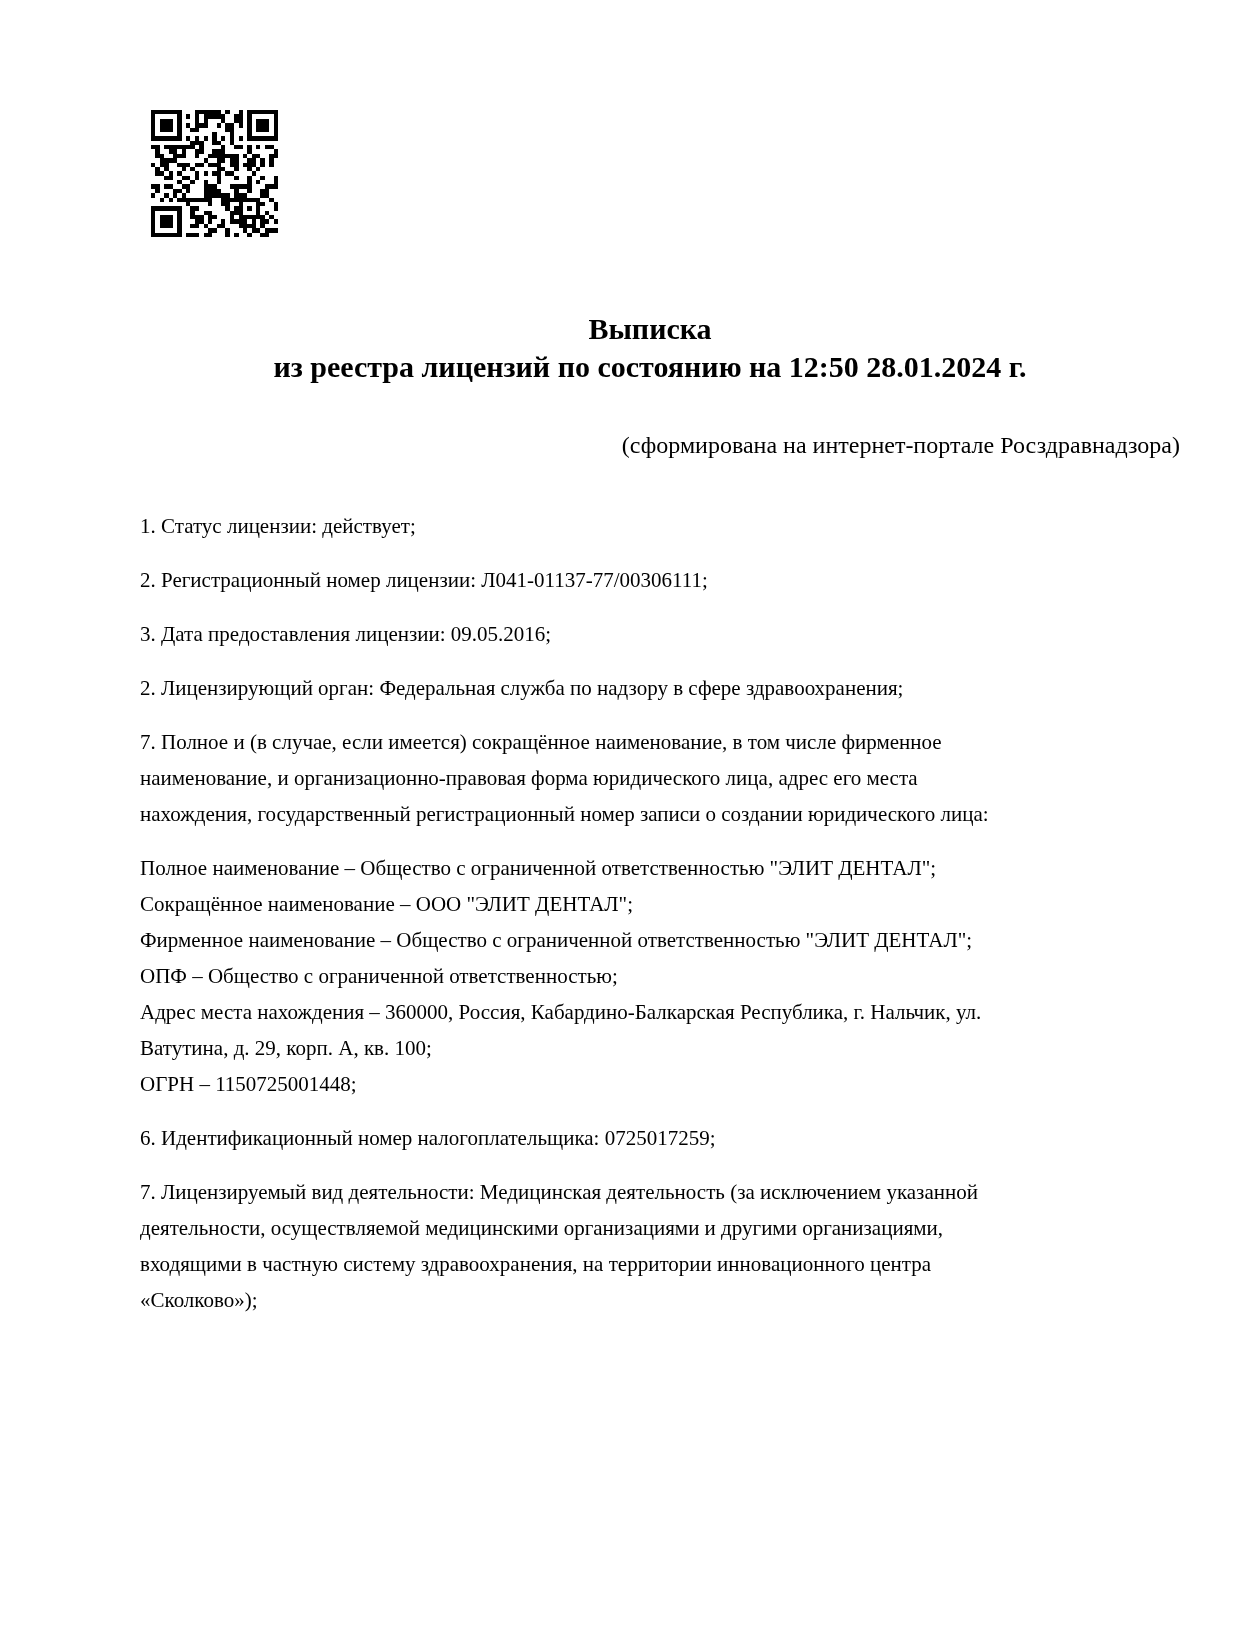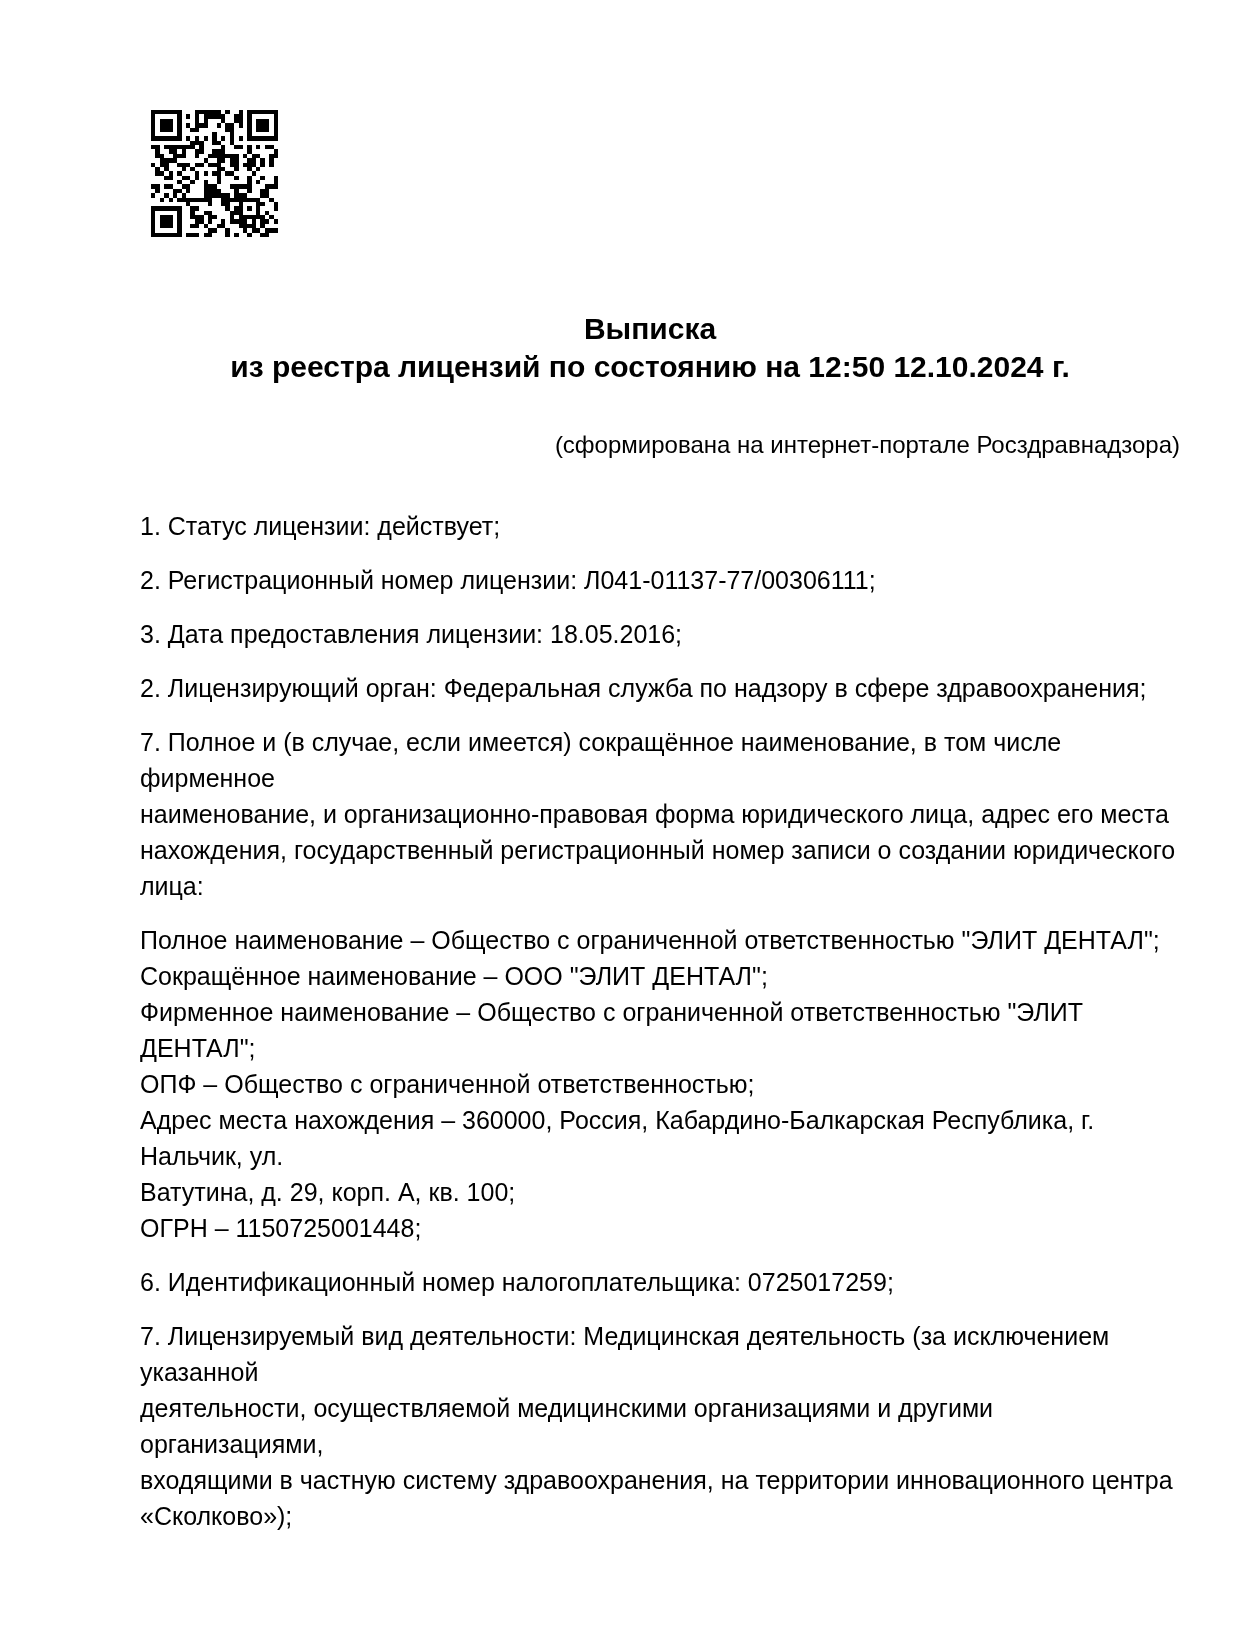--- a/index.html
+++ b/index.html
@@ -2,21 +2,21 @@
 <html lang="ru"><head>
 <meta charset="utf-8">
 <style>
   html,body{margin:0;padding:0;background:#ffffff;}
   .page{
     position:relative;
     width:1240px;
     height:1650px;
     background:#ffffff;
     color:#000000;
-    font-family:Liberation Sans, sans-serif;
+    font-family:Liberation Serif, serif;
     overflow:hidden;
   }
   .qr{
     position:absolute;
     left:151px;
     top:110px;
     width:127px;
     height:127px;
   }
   .qr svg{display:block;width:127px;height:127px;}
@@ -34,21 +34,21 @@
     line-height:38px;
   }
   .doc-subtitle{
     margin-top:40px;
     text-align:right;
     font-size:24px;
     line-height:38px;
   }
   .body-block{margin-top:44px;}
   .para{
-    font-size:25px;
+    font-size:21px;
     line-height:36px;
     margin:0 0 18px 0;
     white-space:pre-line;
     text-align:left;
   }
 </style>
 </head>
 <body>
 
 <div class="page">
@@ -460,29 +460,29 @@
         <rect x="22" y="28" width="1" height="1" fill="#000"></rect>
         <rect x="25" y="28" width="1" height="1" fill="#000"></rect>
         <rect x="26" y="28" width="1" height="1" fill="#000"></rect>
       </svg>
   </div>
 
   <div class="content">
 
     <div class="doc-title">
       <div>Выписка</div>
-      <div>из реестра лицензий по состоянию на 12:50 12.10.2024 г.</div>
+      <div>из реестра лицензий по состоянию на 12:50 28.01.2024 г.</div>
     </div>
 
     <div class="doc-subtitle">(сформирована на интернет-портале Росздравнадзора)</div>
 
     <div class="body-block">
       <p class="para">1. Статус лицензии: действует;</p>
       <p class="para">2. Регистрационный номер лицензии: Л041-01137-77/00306111;</p>
-      <p class="para">3. Дата предоставления лицензии: 18.05.2016;</p>
+      <p class="para">3. Дата предоставления лицензии: 09.05.2016;</p>
       <p class="para">2. Лицензирующий орган: Федеральная служба по надзору в сфере здравоохранения;</p>
       <p class="para">7. Полное и (в случае, если имеется) сокращённое наименование, в том числе фирменное
 наименование, и организационно-правовая форма юридического лица, адрес его места
 нахождения, государственный регистрационный номер записи о создании юридического лица:</p>
       <p class="para">Полное наименование – Общество с ограниченной ответственностью "ЭЛИТ ДЕНТАЛ";
 Сокращённое наименование – ООО "ЭЛИТ ДЕНТАЛ";
 Фирменное наименование – Общество с ограниченной ответственностью "ЭЛИТ ДЕНТАЛ";
 ОПФ – Общество с ограниченной ответственностью;
 Адрес места нахождения – 360000, Россия, Кабардино-Балкарская Республика, г. Нальчик, ул.
 Ватутина, д. 29, корп. А, кв. 100;

